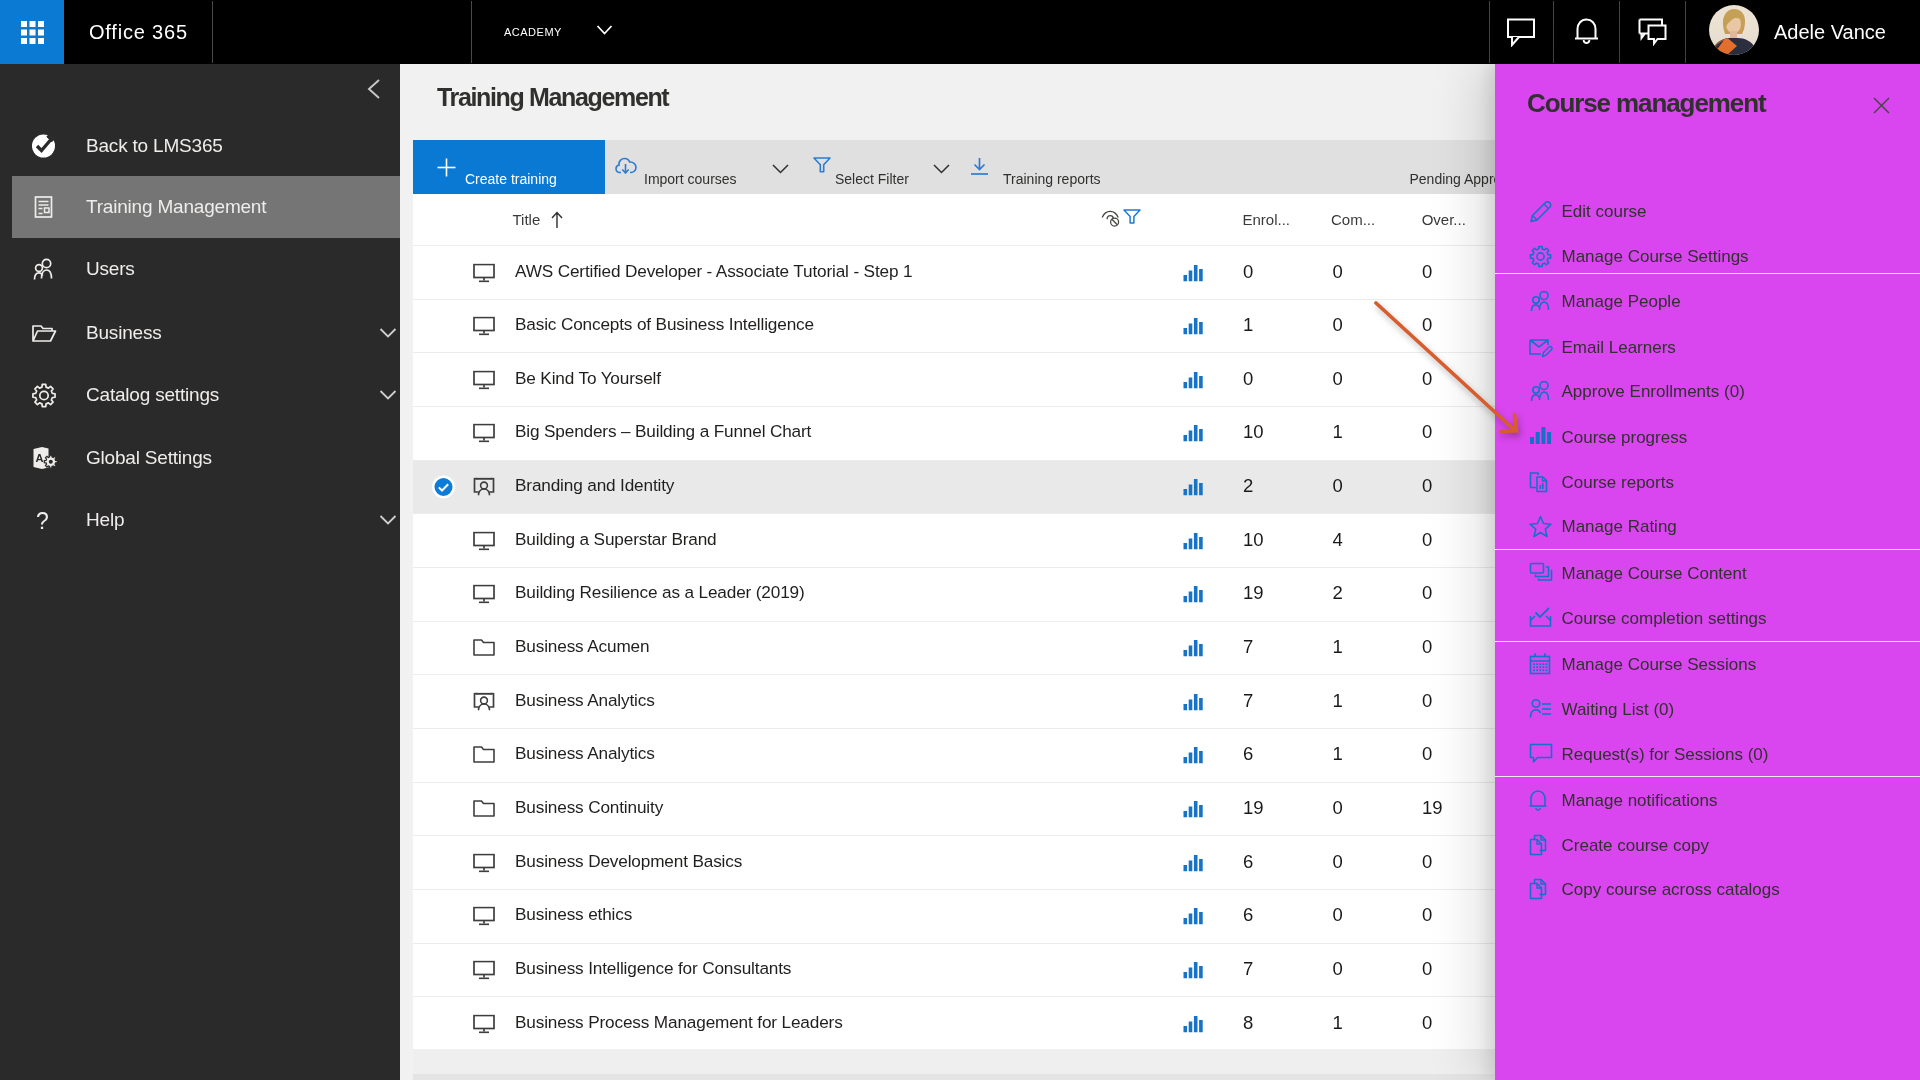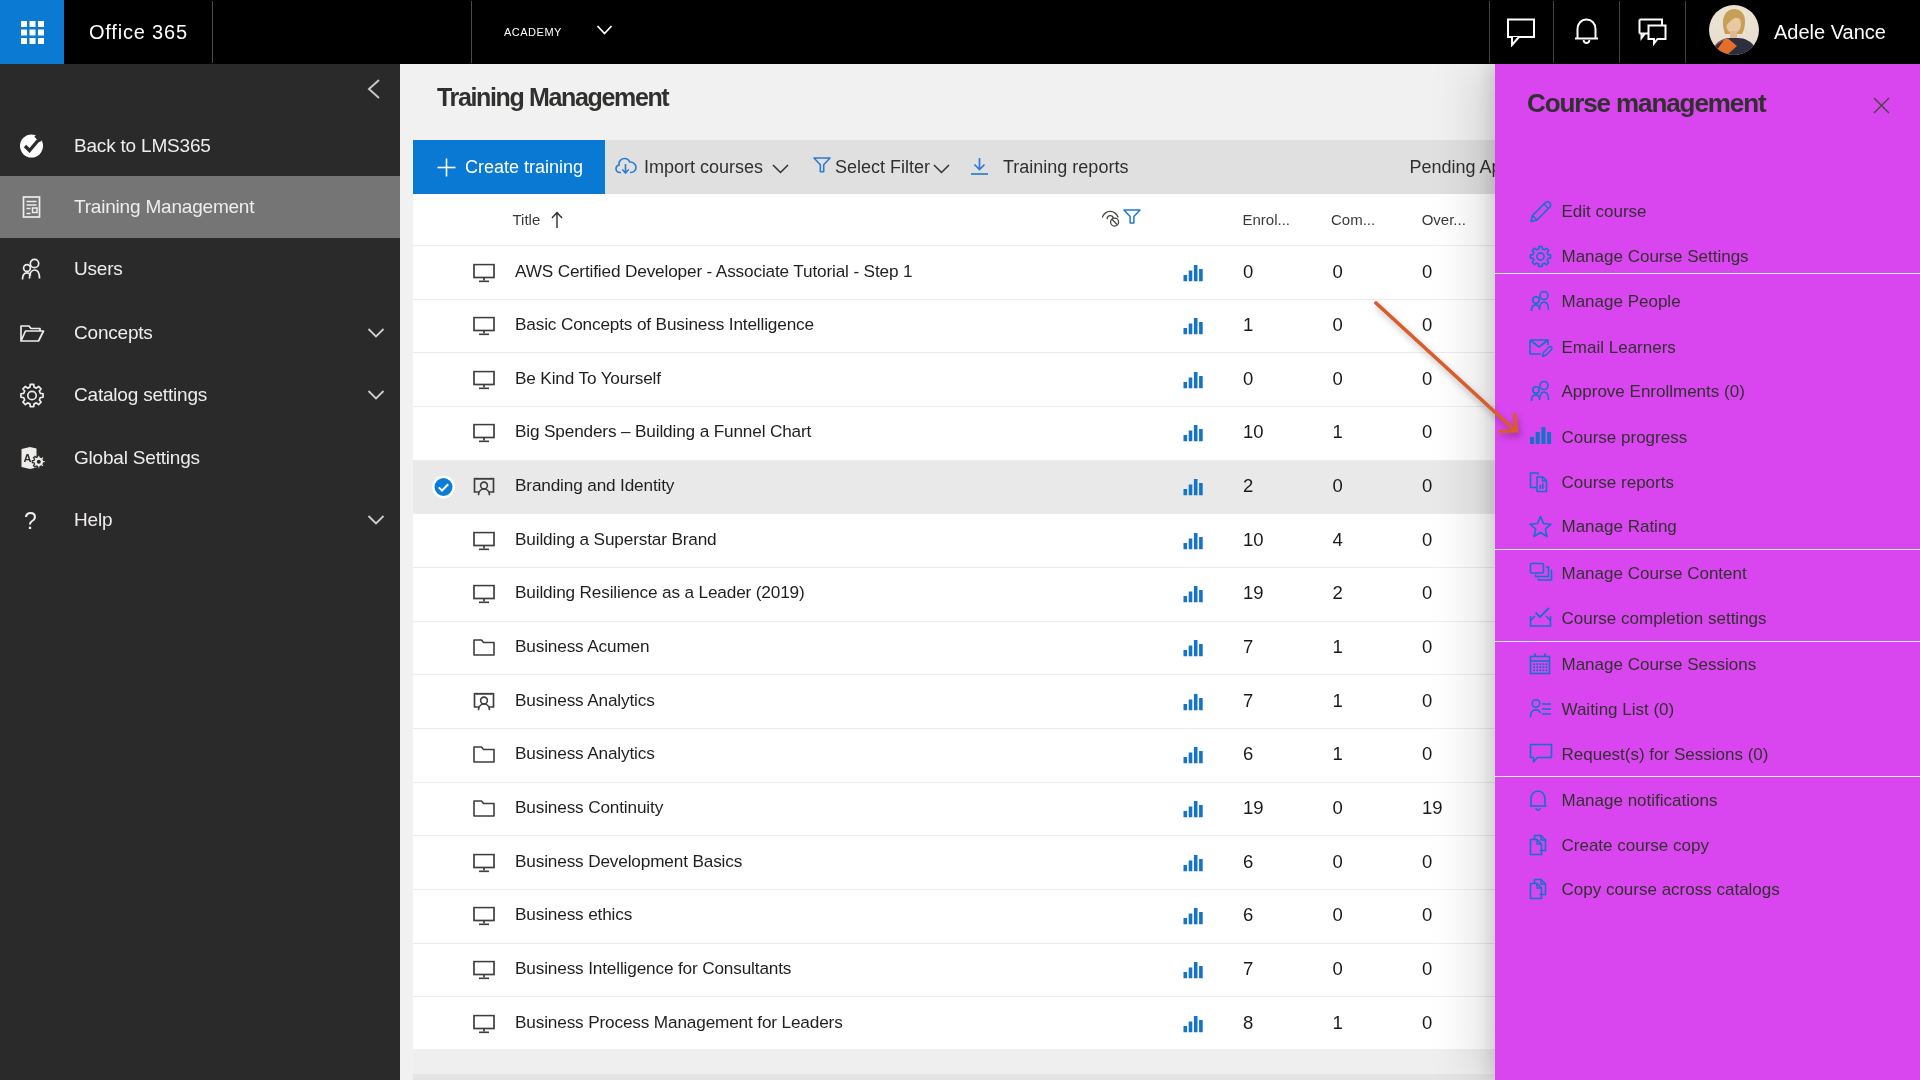--- a/index.html
+++ b/index.html
@@ -2,28 +2,28 @@
 <html><head><meta charset="utf-8">
 <style>
 *{margin:0;padding:0;box-sizing:border-box}
 html,body{width:1920px;height:1080px;overflow:hidden;font-family:"Liberation Sans",sans-serif;background:#f1f1f1}
 .abs{position:absolute}
 .topbar{position:absolute;left:0;top:0;width:1920px;height:64px;background:#000}
 .waffle{position:absolute;left:0;top:0;width:64px;height:64px;background:#0a7ad2}
 .brand{position:absolute;top:0;height:64px;line-height:64px;color:#fff;font-size:20px;white-space:nowrap}
 .vsep{position:absolute;top:1px;height:62px;width:1px;background:#4a4a4a}
 .sidebar{position:absolute;left:0;top:64px;width:400px;height:1016px;background:#2b2a2a}
-.sitem{position:absolute;left:0;width:473px;height:62px;color:#efedeb;font-size:19px;letter-spacing:-0.2px}
+.sitem{position:absolute;left:12px;width:473px;height:62px;color:#efedeb;font-size:19px;letter-spacing:-0.2px}
 .sitem .lbl{position:absolute;left:74px;top:50%;transform:translateY(-50%);white-space:nowrap}
 .sitem .ico{position:absolute;left:19px;top:50%;transform:translateY(-50%);width:25px;height:25px}
 .main{position:absolute;left:400px;top:64px;width:1520px;height:1016px;background:#f1f1f1}
 .h1{position:absolute;left:37px;top:19px;font-size:25px;font-weight:bold;color:#30302f;letter-spacing:-1.35px}
 .toolbar{position:absolute;left:13px;top:76px;right:0;height:54px;background:#e0e0e0}
 .bluebtn{position:absolute;left:0;top:0;width:192px;height:54px;background:#0a79d4;color:#fff}
-.tbitem{position:absolute;top:0;height:60px;line-height:54px;font-size:18px;color:#30302f;white-space:nowrap}
+.tbitem{position:absolute;top:12px;height:60px;line-height:54px;font-size:14px;color:#30302f;white-space:nowrap}
 .hdrrow{position:absolute;left:13px;top:130px;right:0;height:52.2px;background:#fff;border-bottom:1px solid #ececec}
 .hdrcell{position:absolute;top:0;height:52px;line-height:52px;font-size:15px;color:#3b3a39;white-space:nowrap}
 .rows{position:absolute;left:13px;top:182.2px;right:0}
 .trow{position:absolute;left:0;right:0;height:53.65px;background:#fff;border-bottom:1px solid #ececec}
 .trow.sel{background:#e9e9e9}
 .tname{position:absolute;left:102px;top:50%;transform:translateY(calc(-50% - 1.5px));font-size:17.2px;letter-spacing:-0.15px;color:#211f1e;white-space:nowrap}
 .tico{position:absolute;left:60px;top:50%;transform:translateY(-50%);width:22px;height:19px}
 .bars{position:absolute;left:770px;top:50%;transform:translateY(-50%);width:21px;height:17px}
 .num{position:absolute;top:50%;transform:translateY(calc(-50% - 1px));font-size:18.5px;color:#1b1a19;white-space:nowrap}
 .botstrip{position:absolute;left:13px;top:985px;right:0;height:31px;background:#efefef}
@@ -143,21 +143,21 @@
         </svg>
       </div>
       <div class="lbl">Users</div>
     </div>
 <div class="sitem" style="top:238.0px">
       <div class="ico">
         <svg width="26" height="25" viewBox="0 0 26 25" fill="none">
           <path d="M2 20.5 L2 5.5 L10 5.5 L12 8 L21 8 L21 10.5 M2 20.5 L6.5 10.5 L24.5 10.5 L19.5 20.5 Z" stroke="#efedeb" stroke-width="1.7" stroke-linejoin="round"></path>
         </svg>
       </div>
-      <div class="lbl">Concepts</div>
+      <div class="lbl">Business</div>
       <div style="position:absolute;left:367px;top:50%;transform:translateY(-50%)">
         <svg width="18" height="11" viewBox="0 0 18 11" fill="none">
           <polyline points="1.5,1.5 9,9 16.5,1.5" stroke="#d0cecc" stroke-width="1.8"></polyline>
         </svg>
       </div>
     </div>
 <div class="sitem" style="top:300.0px">
       <div class="ico">
         <svg width="26" height="26" viewBox="0 0 26 26" fill="none">
           <circle cx="13" cy="13" r="4.2" stroke="#efedeb" stroke-width="1.7"></circle>

